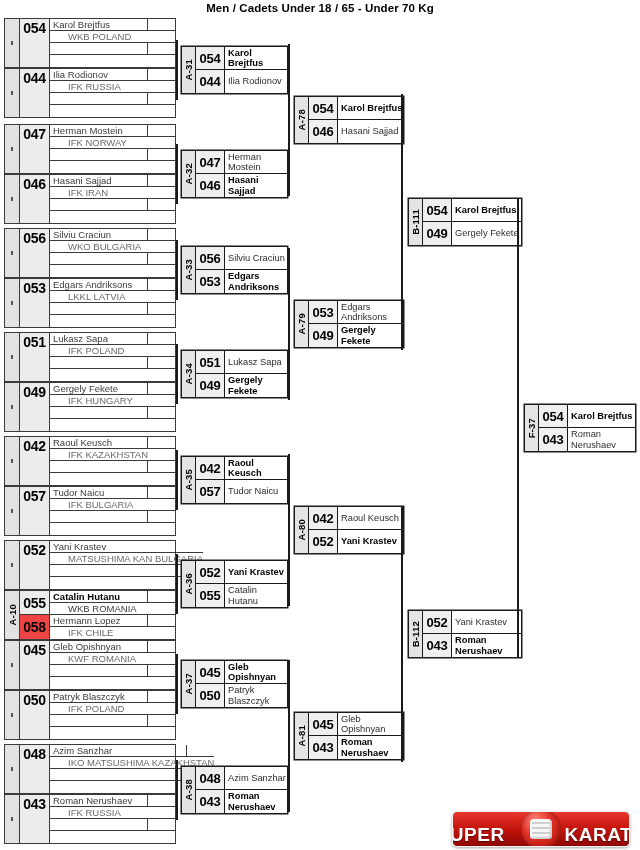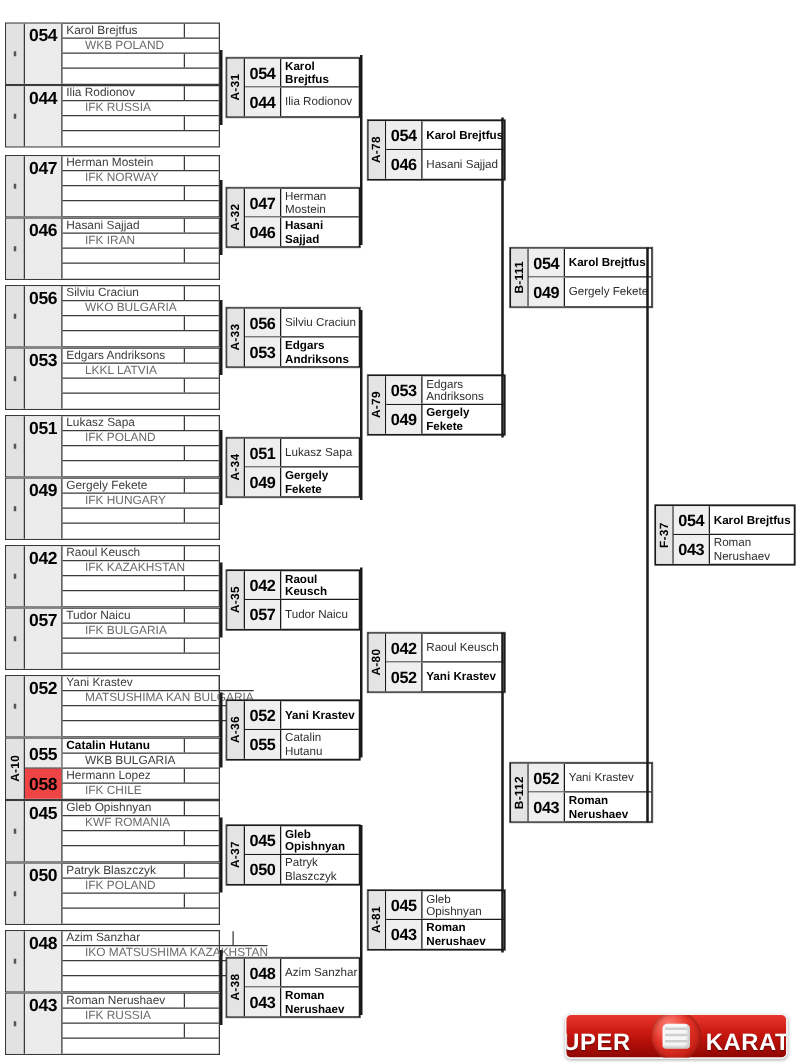--- a/index.html
+++ b/index.html
@@ -160,20 +160,21 @@
     content:""; position:absolute; left:2px; top:3px;
     width:18px; height:1.5px; background:#cfcfcf;
     box-shadow:0 5px 0 #cfcfcf, 0 10px 0 #cfcfcf;
   }
 </style>
 </head>
 <body>
 
 <div id="stage">
 
+  <div class="title">Men / Cadets Under 18 / 65 - Under 70 Kg</div>
 
   <div id="r1layer">
       <div class="r1" style="left: 4px; top: 18px; height: 50px;">
         <div class="seedcol">
           <span class="dot"></span>
         </div>
         <div class="numcol">
           <span>054</span>
         </div>
         <div class="infocol">
@@ -536,21 +537,21 @@
         <div style="width:30px;flex:0 0 30px;display:flex;flex-direction:column;border-right:1px solid #3a3a3a;">
           <div style="flex:1 1 50%;background:#ececec;border-bottom:1px solid #3a3a3a;display:flex;align-items:center;justify-content:center;font-size:14px;font-weight:bold;letter-spacing:-0.3px;">055</div>
           <div style="flex:1 1 50%;background:#ef4444;display:flex;align-items:center;justify-content:center;font-size:14px;font-weight:bold;letter-spacing:-0.3px;">058</div>
         </div>
         <div class="infocol">
           <div class="rowline">
             <div class="nm win">Catalin Hutanu</div>
             <div class="sm"></div>
           </div>
           <div class="clubrow" style="">
-            <div class="club win">WKB BULGARIA</div>
+            <div class="club win">WKB ROMANIA</div>
           </div>
           <div class="rowline">
             <div class="nm">Hermann Lopez</div>
             <div class="sm"></div>
           </div>
           <div class="clubrow" style="border-bottom:none;">
             <div class="club">IFK CHILE</div>
           </div>
         </div>
       </div>

